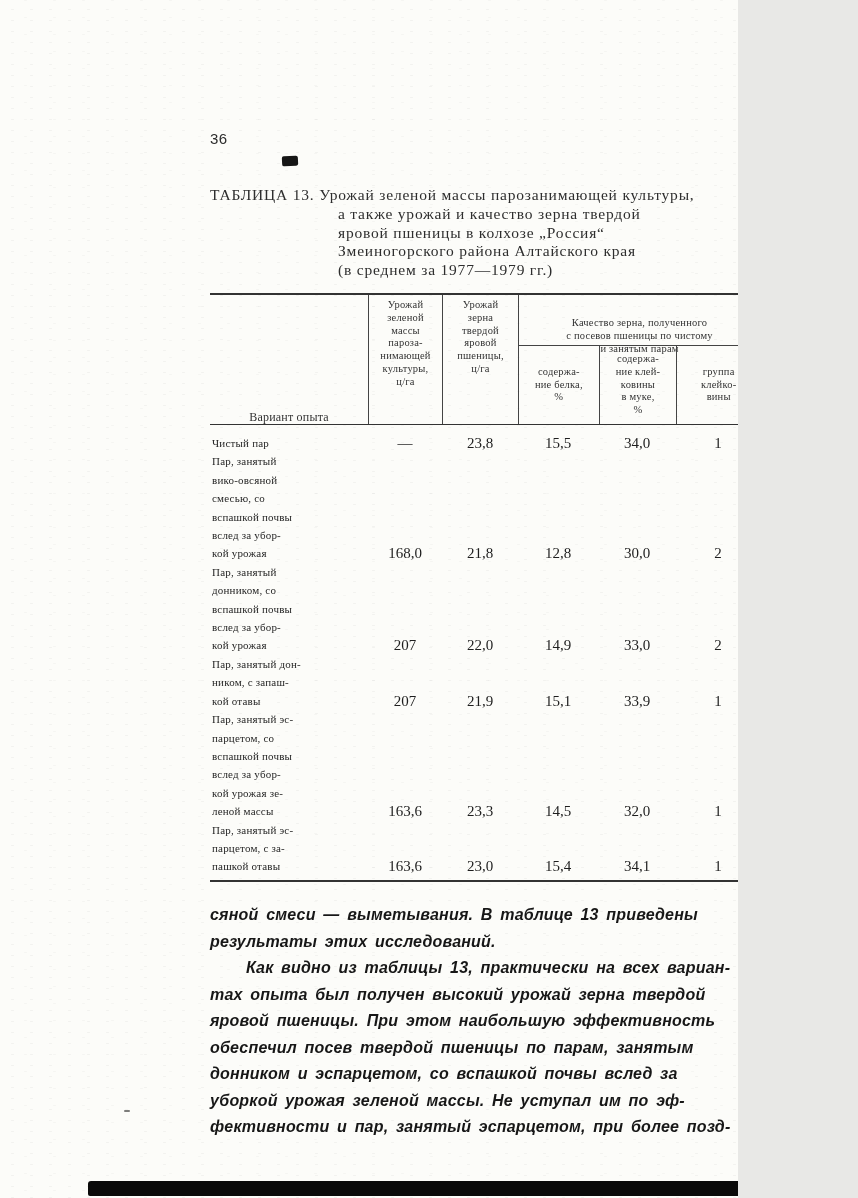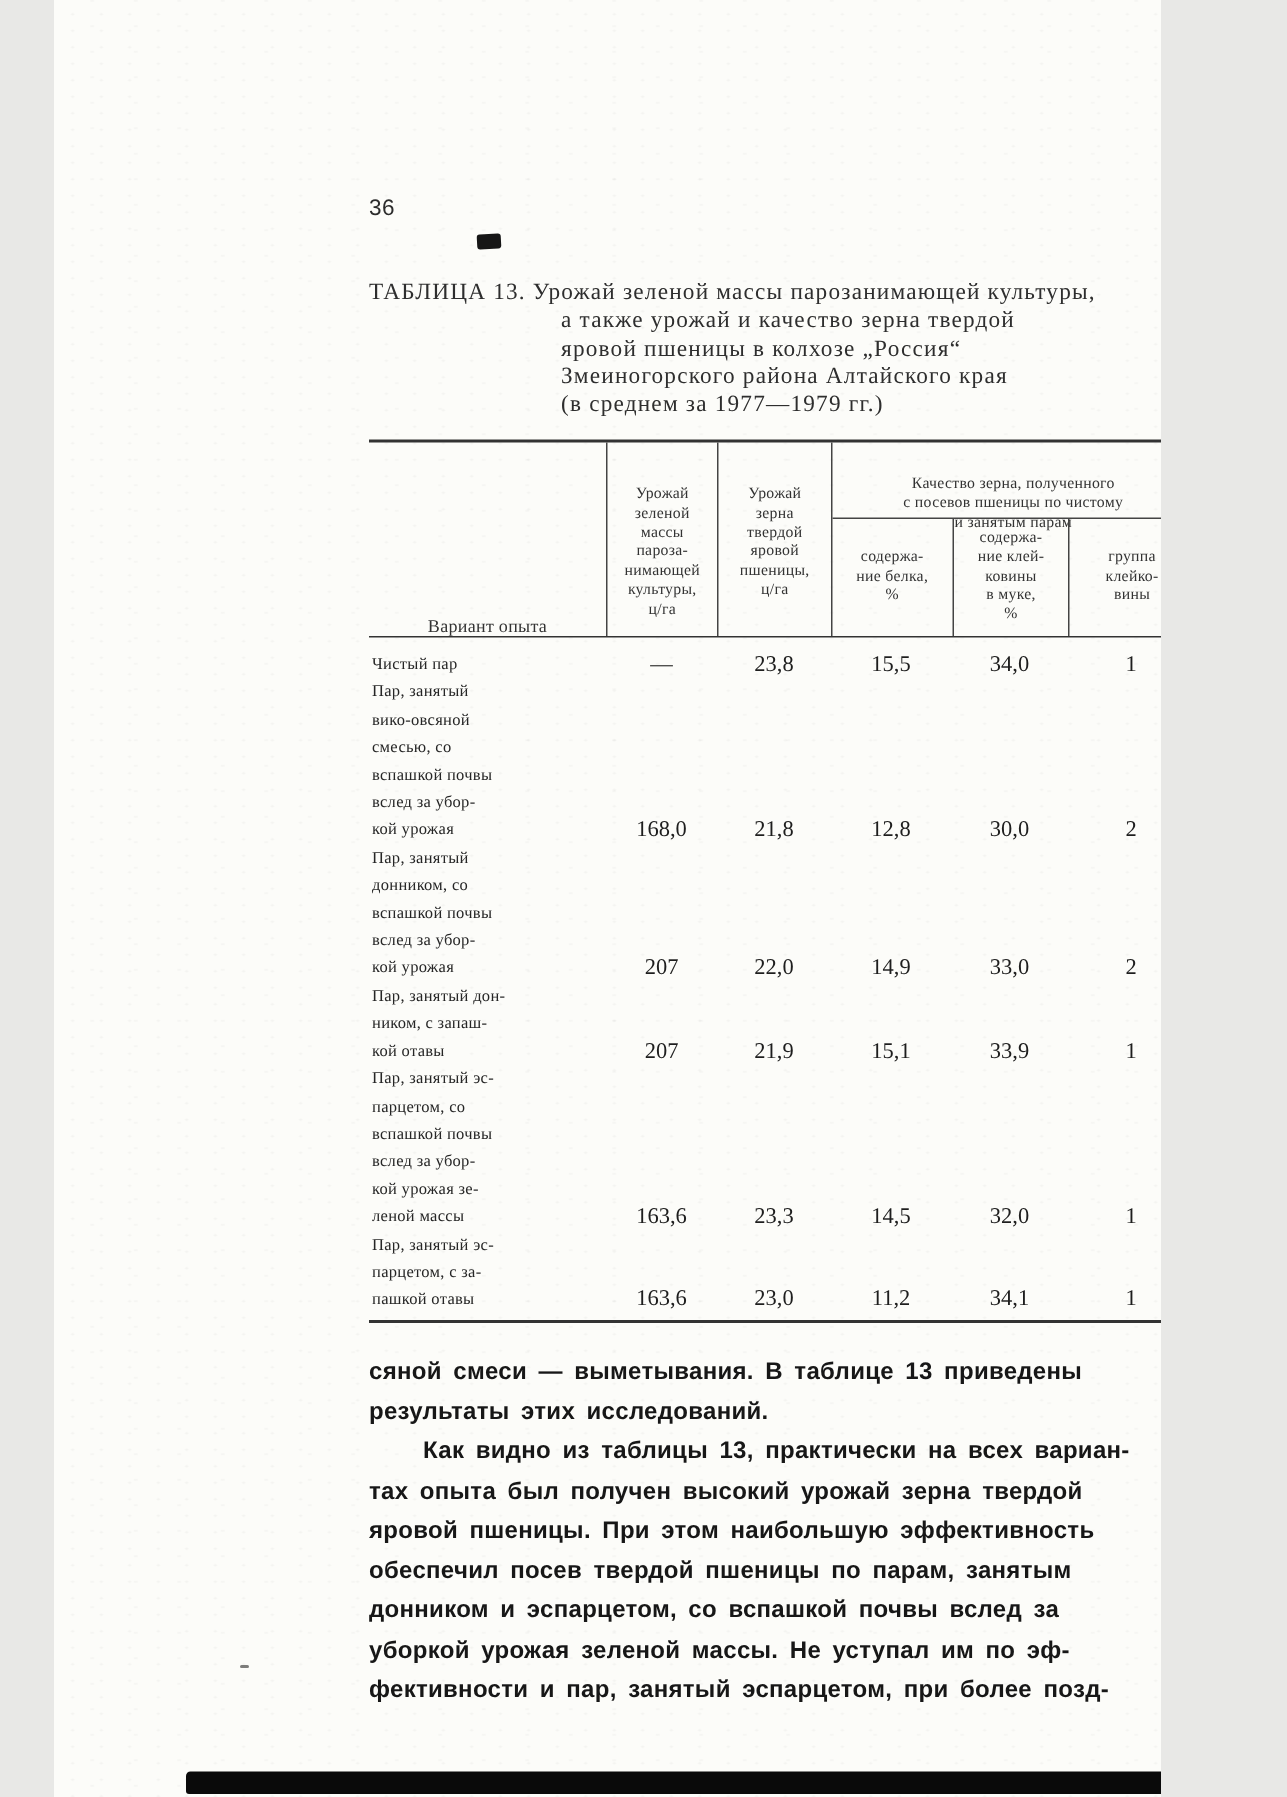--- a/index.html
+++ b/index.html
@@ -10,21 +10,20 @@
     height: 1198px;
     overflow: hidden;
     background-color: #fcfcf9;
     background-image:
       radial-gradient(rgba(70,70,70,0.05) 1px, transparent 1.4px),
       radial-gradient(rgba(70,70,70,0.035) 1px, transparent 1.5px);
     background-size: 19px 11px, 29px 17px;
     background-position: 3px 4px, 11px 9px;
     font-family: "Liberation Serif", serif;
     color: #2a2a2a;
-    margin-left: 36px;
   }
   .pre { white-space: pre-line; }
 
   .edge-shadow {
     position: absolute; left: 797px; top: 66px; width: 2px; height: 1132px;
     background: linear-gradient(to bottom, transparent, rgba(0,0,0,0.12) 6%, rgba(0,0,0,0.12));
   }
 
   .running-head {
     position: absolute; left: 210px; top: 130px; width: 550px;
@@ -47,21 +46,21 @@
   }
 
   .table { position: absolute; left: 210px; top: 293px; width: 550px; }
   .thead {
     display: flex; height: 132px;
     border-top: 2.5px solid #333; border-bottom: 1.5px solid #333;
     font-size: 10.5px; line-height: 12.8px; letter-spacing: 0.2px; color: #333;
   }
   .hc { display: flex; justify-content: center; text-align: center; }
   .hc-variant { align-items: flex-end; font-size: 12px; }
-  .hc-top { align-items: flex-start; padding-top: 29px; border-left: 1px solid #444; }
+  .hc-top { align-items: flex-start; padding-top: 4px; border-left: 1px solid #444; }
   .hc-mid { align-items: center; }
   .bl { border-left: 1px solid #444; }
   .w-variant { width: 158px; }
   .w-green   { width: 74px; }
   .w-grain   { width: 76px; }
   .w-protein { width: 80px; }
   .w-gluten  { width: 78px; }
   .w-group   { width: 84px; }
   .quality { width: 242px; border-left: 1px solid #444; display: flex; flex-direction: column; }
   .quality-top {
@@ -82,21 +81,21 @@
     padding-left: 2px;
   }
   .num { font-size: 15px; text-align: center; color: #1e1e1e; }
 
   .bodytext {
     position: absolute; left: 210px; top: 902px; width: 556px;
     font-family: "Liberation Sans", sans-serif;
     font-size: 16px; font-weight: 700; line-height: 26.5px;
     word-spacing: 3px; letter-spacing: 0.2px; color: #171717;
   }
-  .para { margin: 0; }
+  .para { margin: 0; font-style: italic; }
   .indent { text-indent: 36px; }
 
   .speck {
     position: absolute; left: 124px; top: 1110px; width: 6px; height: 2px;
     background: rgba(20,20,20,0.55); border-radius: 1px;
   }
   .bottom-bar {
     position: absolute; left: 88px; top: 1181px; width: 654px; height: 15px;
     background: #0a0a0a; border-radius: 3px 3px 2px 2px;
   }
@@ -231,21 +230,21 @@
         <div class="c num w-gluten">32,0</div>
         <div class="c num w-group">1</div>
       </div>
 
       <div class="trow">
         <div class="c variant w-variant pre">Пар, занятый эс-
 парцетом, с за-
 пашкой отавы</div>
         <div class="c num w-green">163,6</div>
         <div class="c num w-grain">23,0</div>
-        <div class="c num w-protein">11,2</div>
+        <div class="c num w-protein">15,4</div>
         <div class="c num w-gluten">34,1</div>
         <div class="c num w-group">1</div>
       </div>
 
     </div>
   </div>
 
   <div class="bodytext">
     <p class="para pre">сяной смеси — выметывания. В таблице 13 приведены
 результаты этих исследований.</p>

